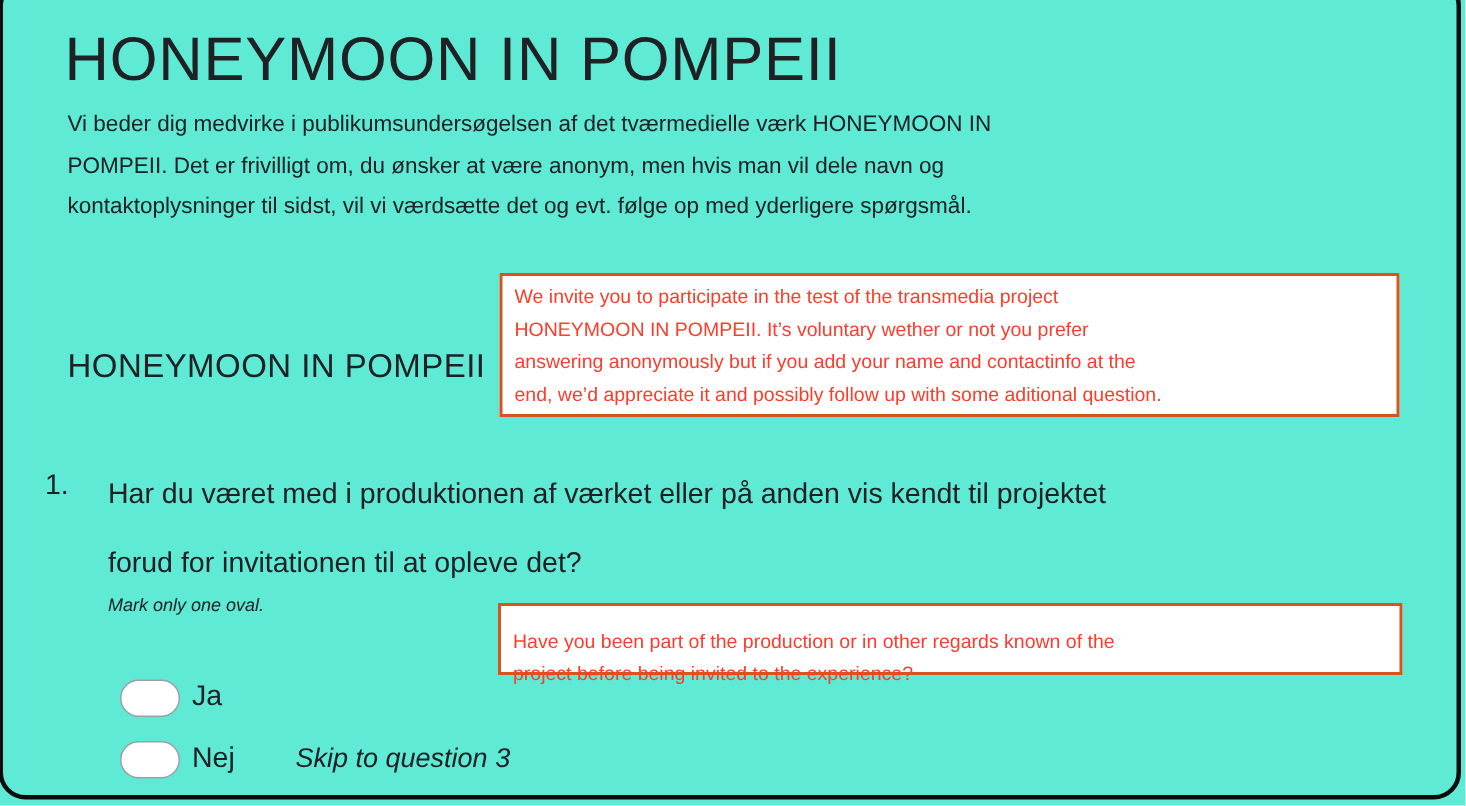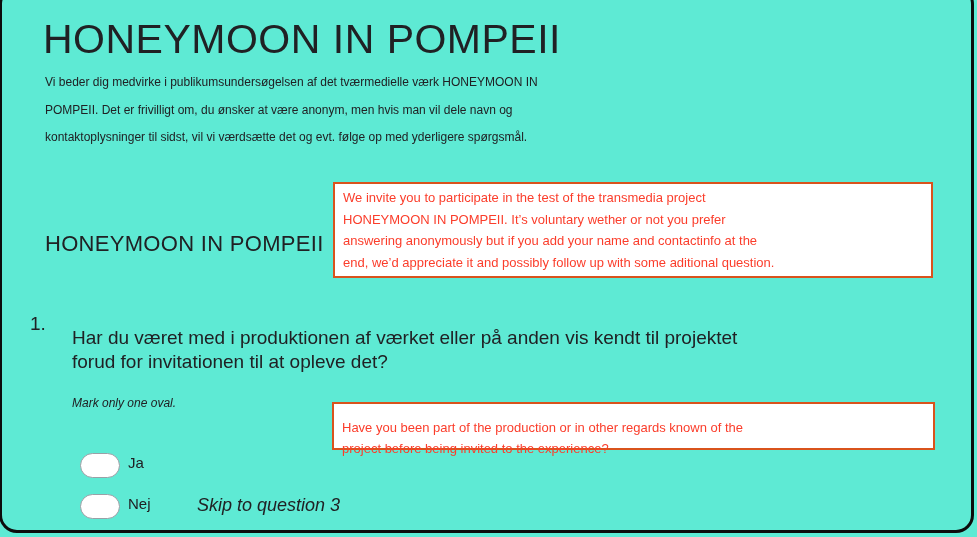--- a/index.html
+++ b/index.html
@@ -32,21 +32,21 @@
     letter-spacing: 0.5px;
     color: var(--text-primary, #202124);
     margin: 0;
     white-space: nowrap;
   }
 
   .intro {
     position: absolute;
     left: 45px; top: 69px;
     width: 880px;
-    font-size: 12px;
+    font-size: 15px;
     line-height: 27.5px;
     white-space: pre-line;
     color: var(--text-primary, #202124);
   }
 
   .section-title {
     position: absolute;
     left: 45px; top: 231px;
     font-size: 22px;
     font-weight: 500;
@@ -82,23 +82,22 @@
     position: absolute;
     left: 30px; top: 307px;
     font-size: 19px;
     line-height: 33px;
   }
   .q-text {
     position: absolute;
     left: 72px; top: 307px;
     width: 810px;
     font-size: 19px;
-    line-height: 24px;
+    line-height: 46px;
     white-space: pre-line;
-    margin-top: 19px;
   }
   .q-instruction {
     position: absolute;
     left: 72px; top: 396px;
     font-style: italic;
     font-size: 12px;
   }
 
   .oval {
     position: absolute;
@@ -109,21 +108,21 @@
     border-radius: 13px;
     background: #ffffff;
     cursor: pointer;
   }
   .oval.oval-1 { top: 453px; }
   .oval.oval-2 { top: 494px; }
 
   .opt-label {
     position: absolute;
     left: 128px;
-    font-size: 15px;
+    font-size: 19px;
     color: var(--text-primary, #202124);
   }
   .opt-label.label-1 { top: 454px; }
   .opt-label.label-2 { top: 495px; }
 
   .skip-note {
     position: absolute;
     left: 197px; top: 495px;
     font-style: italic;
     font-size: 18px;

